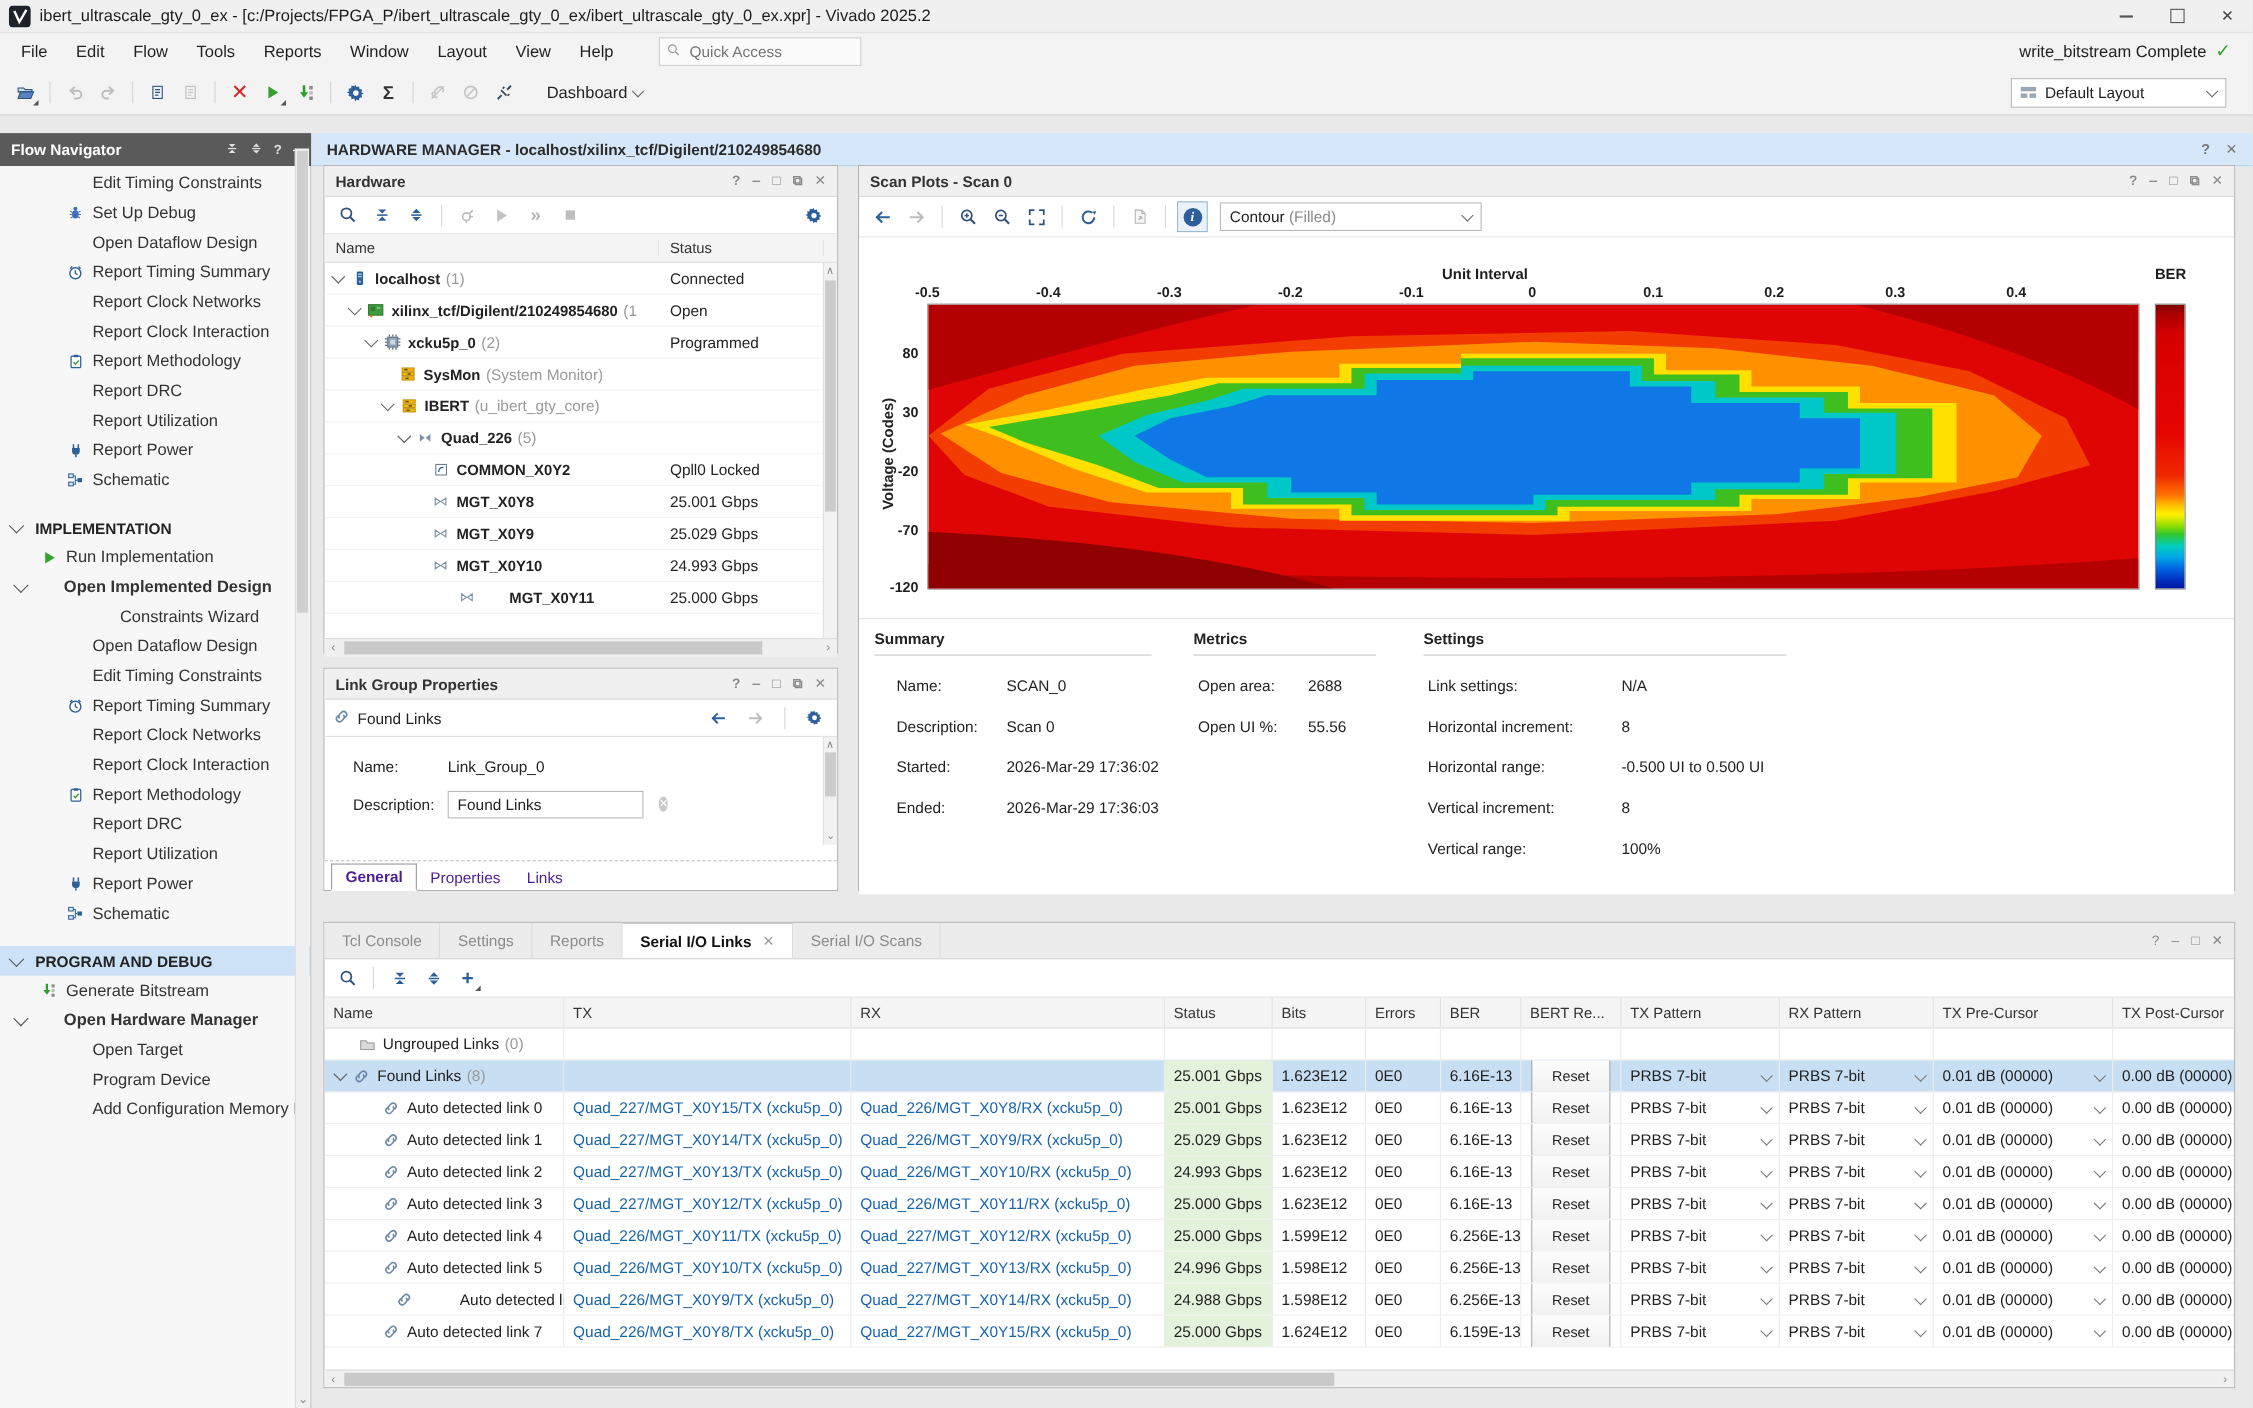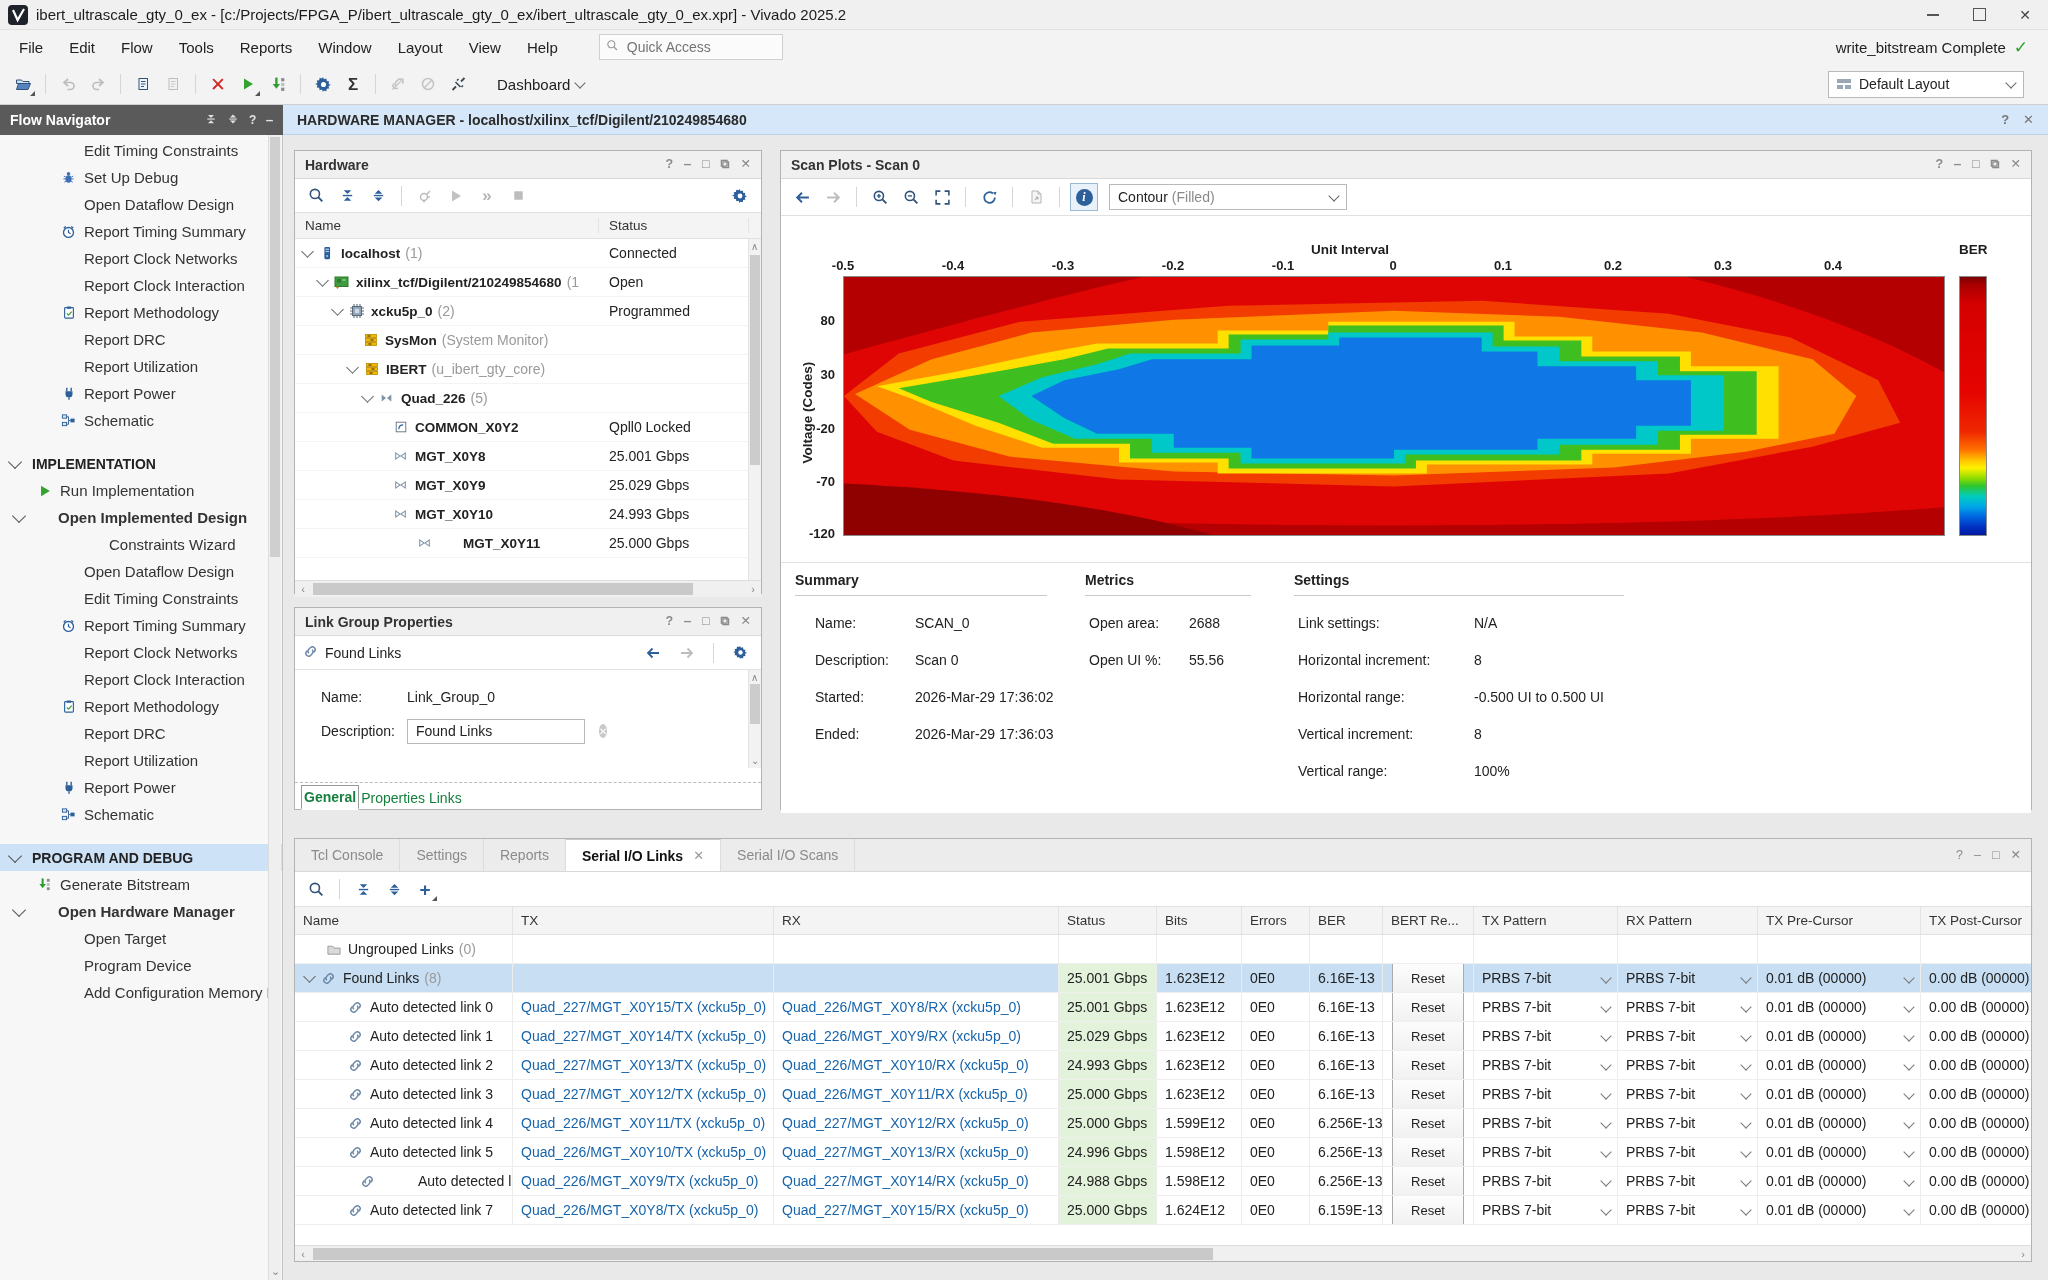--- a/index.html
+++ b/index.html
@@ -1,19 +1,19 @@
 <!DOCTYPE html>
 <html><head>
 <meta charset="utf-8">
 <style>
   html,body{margin:0;padding:0;background:#dcdcdc;}
   .app{position:relative;width:2048px;height:1280px;overflow:hidden;background:#e9e9e9;
        font-family:"Liberation Sans","DejaVu Sans",sans-serif;font-size:14px;color:#222;
        -webkit-font-smoothing:antialiased;}
-  .abs{position:absolute;}
+  .abs{position:absolute;margin-top:16px;}
 
   
   .titlebar{left:0;top:0;width:2048px;height:30px;background:#f0f0f0;border-bottom:1px solid #e2e2e2;display:flex;align-items:center;padding-left:8px;box-sizing:border-box;}
   .titlebar .title{font-size:15px;color:#1c1c1c;margin-left:8px;}
   .winbtns{margin-left:auto;display:flex;height:100%;}
   .winbtn{width:46px;height:100%;display:flex;align-items:center;justify-content:center;color:#444;font-size:14px;}
   .minglyph{width:12px;height:2px;background:#555;}
   .maxglyph{width:11px;height:11px;border:1.5px solid #555;}
   .menubar{left:0;top:30px;width:2048px;height:34px;background:#f3f3f3;display:flex;align-items:center;padding:0 6px;box-sizing:border-box;}
   .menu-item{padding:0 13px;height:100%;display:flex;align-items:center;font-size:15px;color:#222;}
@@ -77,21 +77,21 @@
 
   
   .lgp-obj{display:flex;align-items:center;gap:7px;font-size:14px;color:#222;}
   .lgp-content{position:relative;height:88px;padding-top:10px;}
   .lgp-row{display:flex;align-items:center;height:34px;padding-left:26px;font-size:14px;}
   .lgp-label{width:86px;color:#222;}
   .lgp-input{width:178px;height:25px;border:1px solid #b9b9b9;background:#fff;display:flex;align-items:center;padding:0 6px;box-sizing:border-box;}
   .lgp-input input{border:none;outline:none;flex:1;font-size:14px;font-family:inherit;color:#222;background:transparent;}
   .clear-x{width:14px;height:14px;border-radius:50%;background:#c9c9c9;color:#fff;font-size:10px;display:flex;align-items:center;justify-content:center;}
   .lgp-tabs{position:absolute;left:0;bottom:0;width:100%;height:27px;border-top:1px dashed #bbb;display:flex;align-items:flex-end;padding-left:6px;box-sizing:border-box;background:#fff;}
-  .lgp-tab{padding:3px 2px;font-size:14px;color:#15803d;}
+  .lgp-tab{padding:3px 12px;font-size:14px;color:#4c1d95;}
   .lgp-tab.active{border:1px solid #999;border-bottom:2px solid #fff;font-weight:bold;background:#fff;margin-bottom:-1px;}
 
   
   .scan-body{position:relative;height:597px;background:#fff;}
   .scan-select{width:238px;height:26px;border:1px solid #b9b9b9;background:#fff;display:flex;align-items:center;padding:0 8px;box-sizing:border-box;gap:4px;margin-left:6px;}
   .scan-select .mode2{color:#8a8a8a;}
   .scan-select .chevd{margin-left:auto;}
   .ax-title{position:absolute;font-weight:bold;font-size:13.5px;color:#1d1d1d;}
   .xtick{position:absolute;transform:translateX(-50%);font-size:13px;font-weight:bold;color:#1d1d1d;}
   .ytick{position:absolute;width:40px;text-align:right;font-size:13px;font-weight:bold;color:#1d1d1d;}

